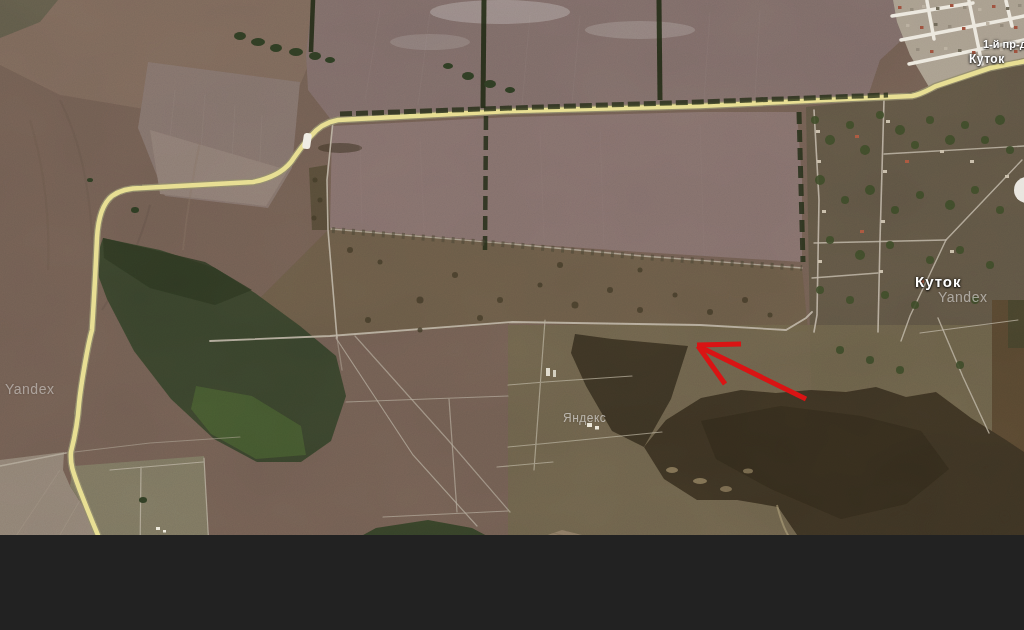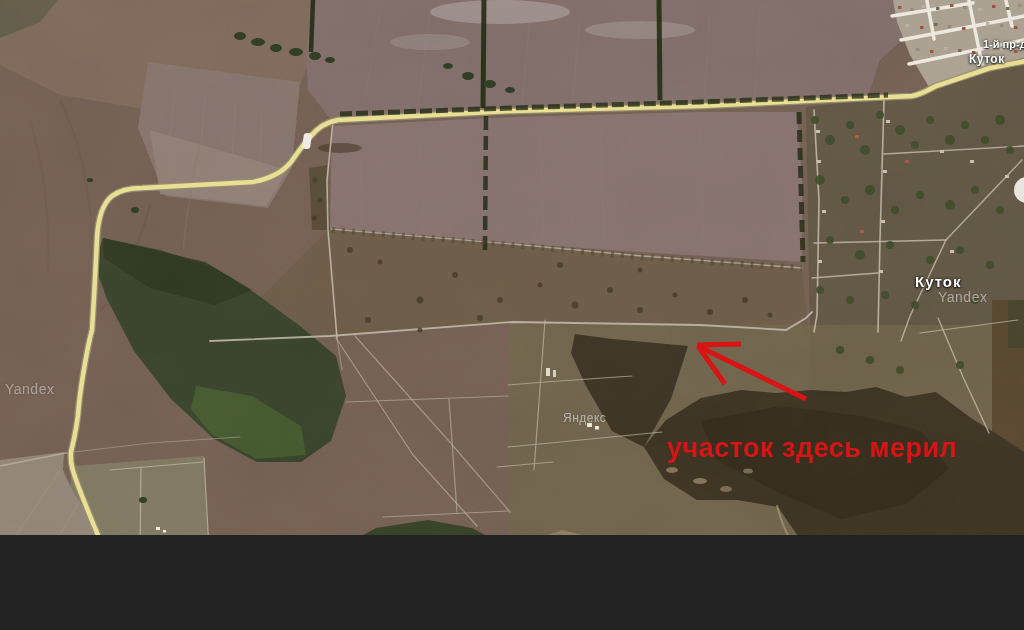--- a/index.html
+++ b/index.html
@@ -303,14 +303,13 @@
     <path d="M698,346 L725,384"></path>
   </g>
 </svg>
 
   <div class="lbl maplabel" id="lbl-street">1-й пр-д</div>
   <div class="lbl maplabel" id="lbl-kutok-sm">Куток</div>
   <div class="lbl maplabel" id="lbl-kutok">Куток</div>
   <div class="lbl watermark" id="wm-right">Yandex</div>
   <div class="lbl watermark" id="wm-center">Яндекс</div>
   <div class="lbl watermark" id="wm-left">Yandex</div>
-  <div class="lbl" id="annotation">участок здесь мерил</div>
 </div>
 
 </body></html>

